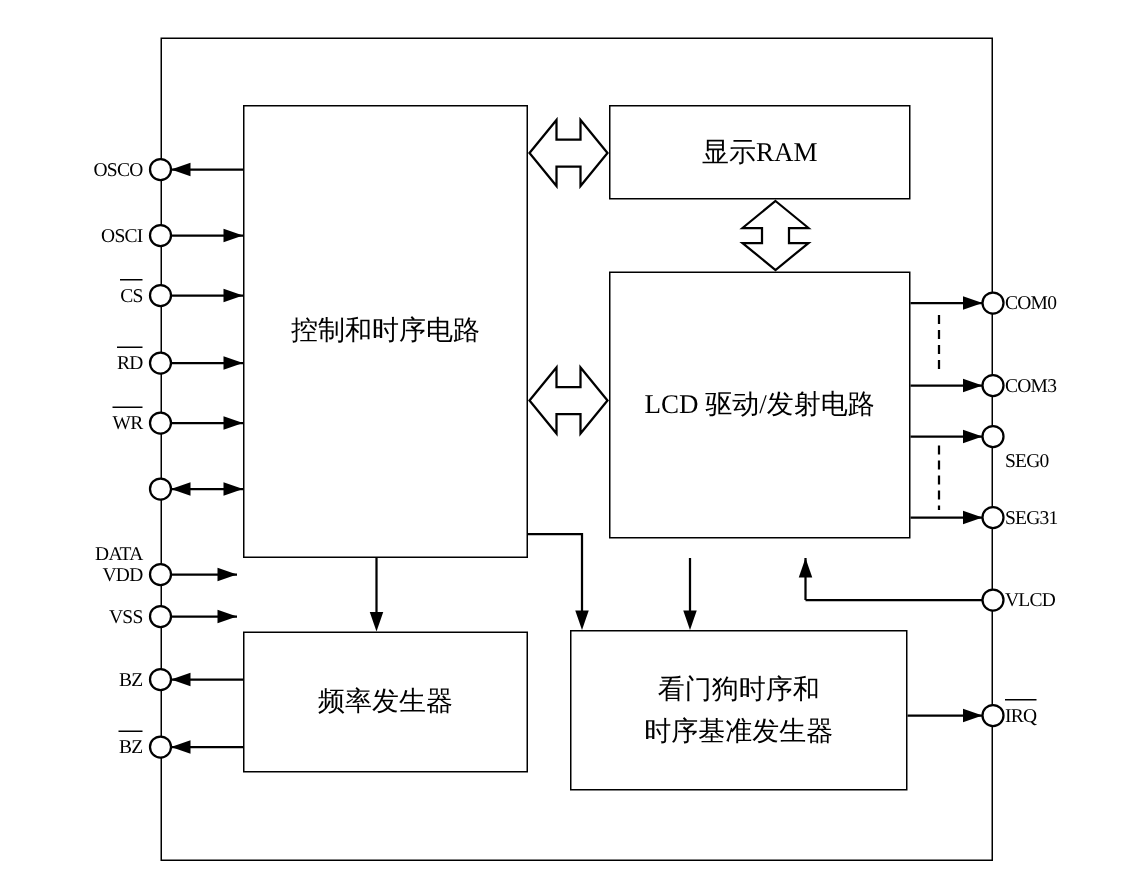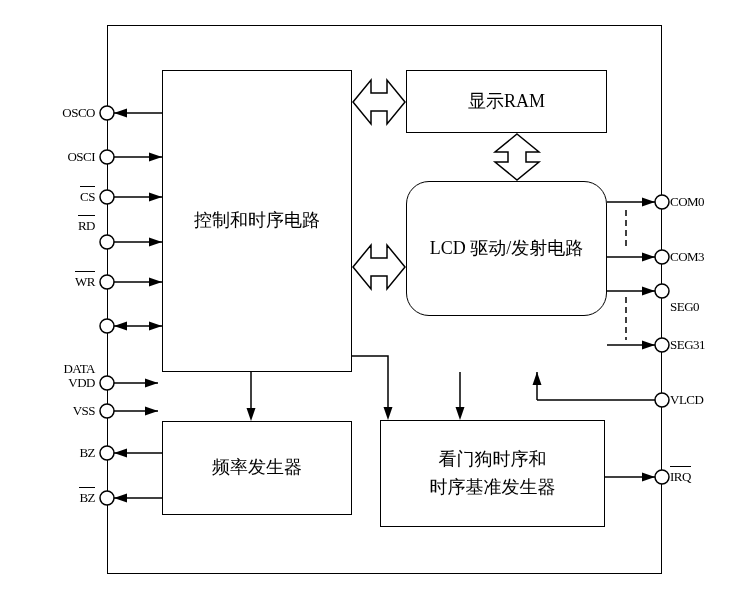--- a/index.html
+++ b/index.html
@@ -32,21 +32,21 @@
   <div class="box" style="left:107px;top:25px;width:555px;height:549px;"></div>
 
   <div class="block" style="left:162px;top:70px;width:190px;height:302px;">
     <span>控制和时序电路</span>
   </div>
 
   <div class="block" style="left:406px;top:70px;width:201px;height:63px;">
     <span>显示RAM</span>
   </div>
 
-  <div class="block" style="left:406px;top:181px;width:201px;height:135px;border-radius:23px;">
+  <div class="block" style="left:406px;top:181px;width:201px;height:178px;">
     <span>LCD 驱动/发射电路</span>
   </div>
 
   <div class="block" style="left:162px;top:421px;width:190px;height:94px;">
     <span>频率发生器</span>
   </div>
 
   <div class="block" style="left:380px;top:420px;width:225px;height:107px;text-align:right;">
     <span>看门狗时序和</span>
     <span>时序基准发生器</span>
@@ -155,21 +155,21 @@
     </g>
 
     <polygon fill="#fff" points="353,102 371,80 371,93 387,93 387,80 405,102 387,124 387,111 371,111 371,124"></polygon>
     <polygon fill="#fff" points="353,267 371,245 371,258 387,258 387,245 405,267 387,289 387,276 371,276 371,289"></polygon>
     <polygon fill="#fff" points="517,134 539,152 526,152 526,162 539,162 517,180 495,162 508,162 508,152 495,152"></polygon>
   </svg>
 
   <div class="lbl l" style="top:102px;"><span>OSCO</span></div>
   <div class="lbl l" style="top:146px;"><span>OSCI</span></div>
   <div class="lbl l" style="top:186px;"><span class="ovl">CS</span></div>
-  <div class="lbl l" style="top:215px;"><span class="ovl">RD</span></div>
+  <div class="lbl l" style="top:231px;"><span class="ovl">RD</span></div>
   <div class="lbl l" style="top:271px;"><span class="ovl">WR</span></div>
   <div class="lbl l" style="top:315px;margin-top:43px;"><span>DATA</span></div>
   <div class="lbl l" style="top:372px;"><span>VDD</span></div>
   <div class="lbl l" style="top:400px;"><span>VSS</span></div>
   <div class="lbl l" style="top:442px;"><span>BZ</span></div>
   <div class="lbl l" style="top:487px;"><span class="ovl">BZ</span></div>
 
   <div class="lbl r" style="top:191px;"><span>COM0</span></div>
   <div class="lbl r" style="top:246px;"><span>COM3</span></div>
   <div class="lbl r" style="top:296px;"><span>SEG0</span></div>

